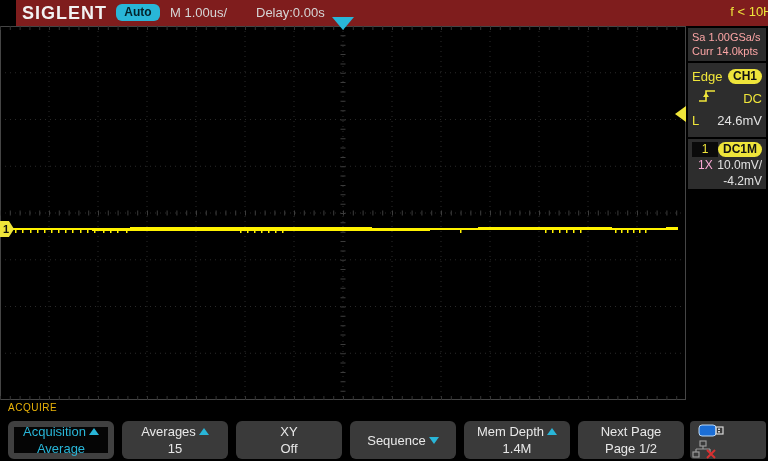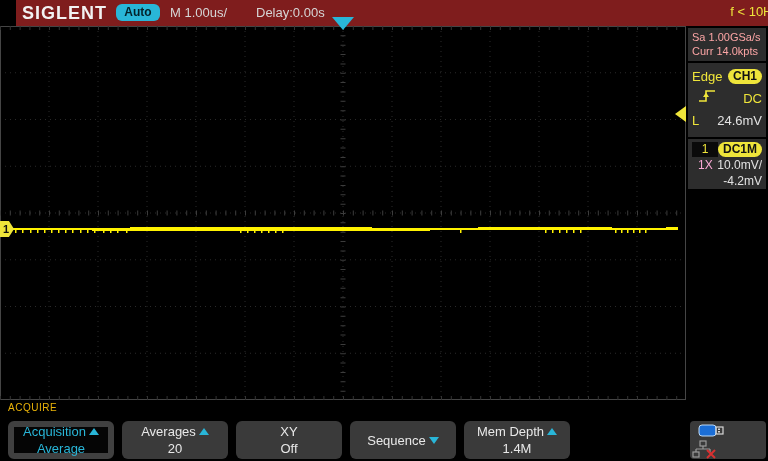--- a/index.html
+++ b/index.html
@@ -213,21 +213,21 @@
         <span>Average</span>
       </div>
   </div>
 
   <div class="soft-btn b1">
     <div class="btn-line">
       <span>Averages</span>
       <span class="arr-up"></span>
     </div>
     <div class="btn-line">
-        <span>20</span>
+        <span>15</span>
       </div>
   </div>
 
   <div class="soft-btn b2">
     <div class="btn-line">
         <span>XY</span>
       </div>
     <div class="btn-line">
         <span>Off</span>
       </div>
@@ -243,20 +243,28 @@
   <div class="soft-btn b4">
     <div class="btn-line">
       <span>Mem Depth</span>
       <span class="arr-up"></span>
     </div>
     <div class="btn-line">
         <span>1.4M</span>
       </div>
   </div>
 
+  <div class="soft-btn b5">
+    <div class="btn-line">
+        <span>Next Page</span>
+      </div>
+    <div class="btn-line">
+        <span>Page 1/2</span>
+      </div>
+  </div>
 
   <div class="status-panel">
     <svg width="76" height="38" viewBox="0 0 76 38">
       <g>
         <rect x="9" y="4" width="17" height="11" rx="3" fill="#1b6ed6" stroke="#bcd8f5" stroke-width="1"></rect>
         <rect x="26" y="6" width="7" height="7" fill="none" stroke="#d8d8d8" stroke-width="1.2"></rect>
         <rect x="28" y="7.5" width="2" height="1.5" fill="#d8d8d8"></rect>
         <rect x="28" y="10" width="2" height="1.5" fill="#d8d8d8"></rect>
       </g>
       <g>

